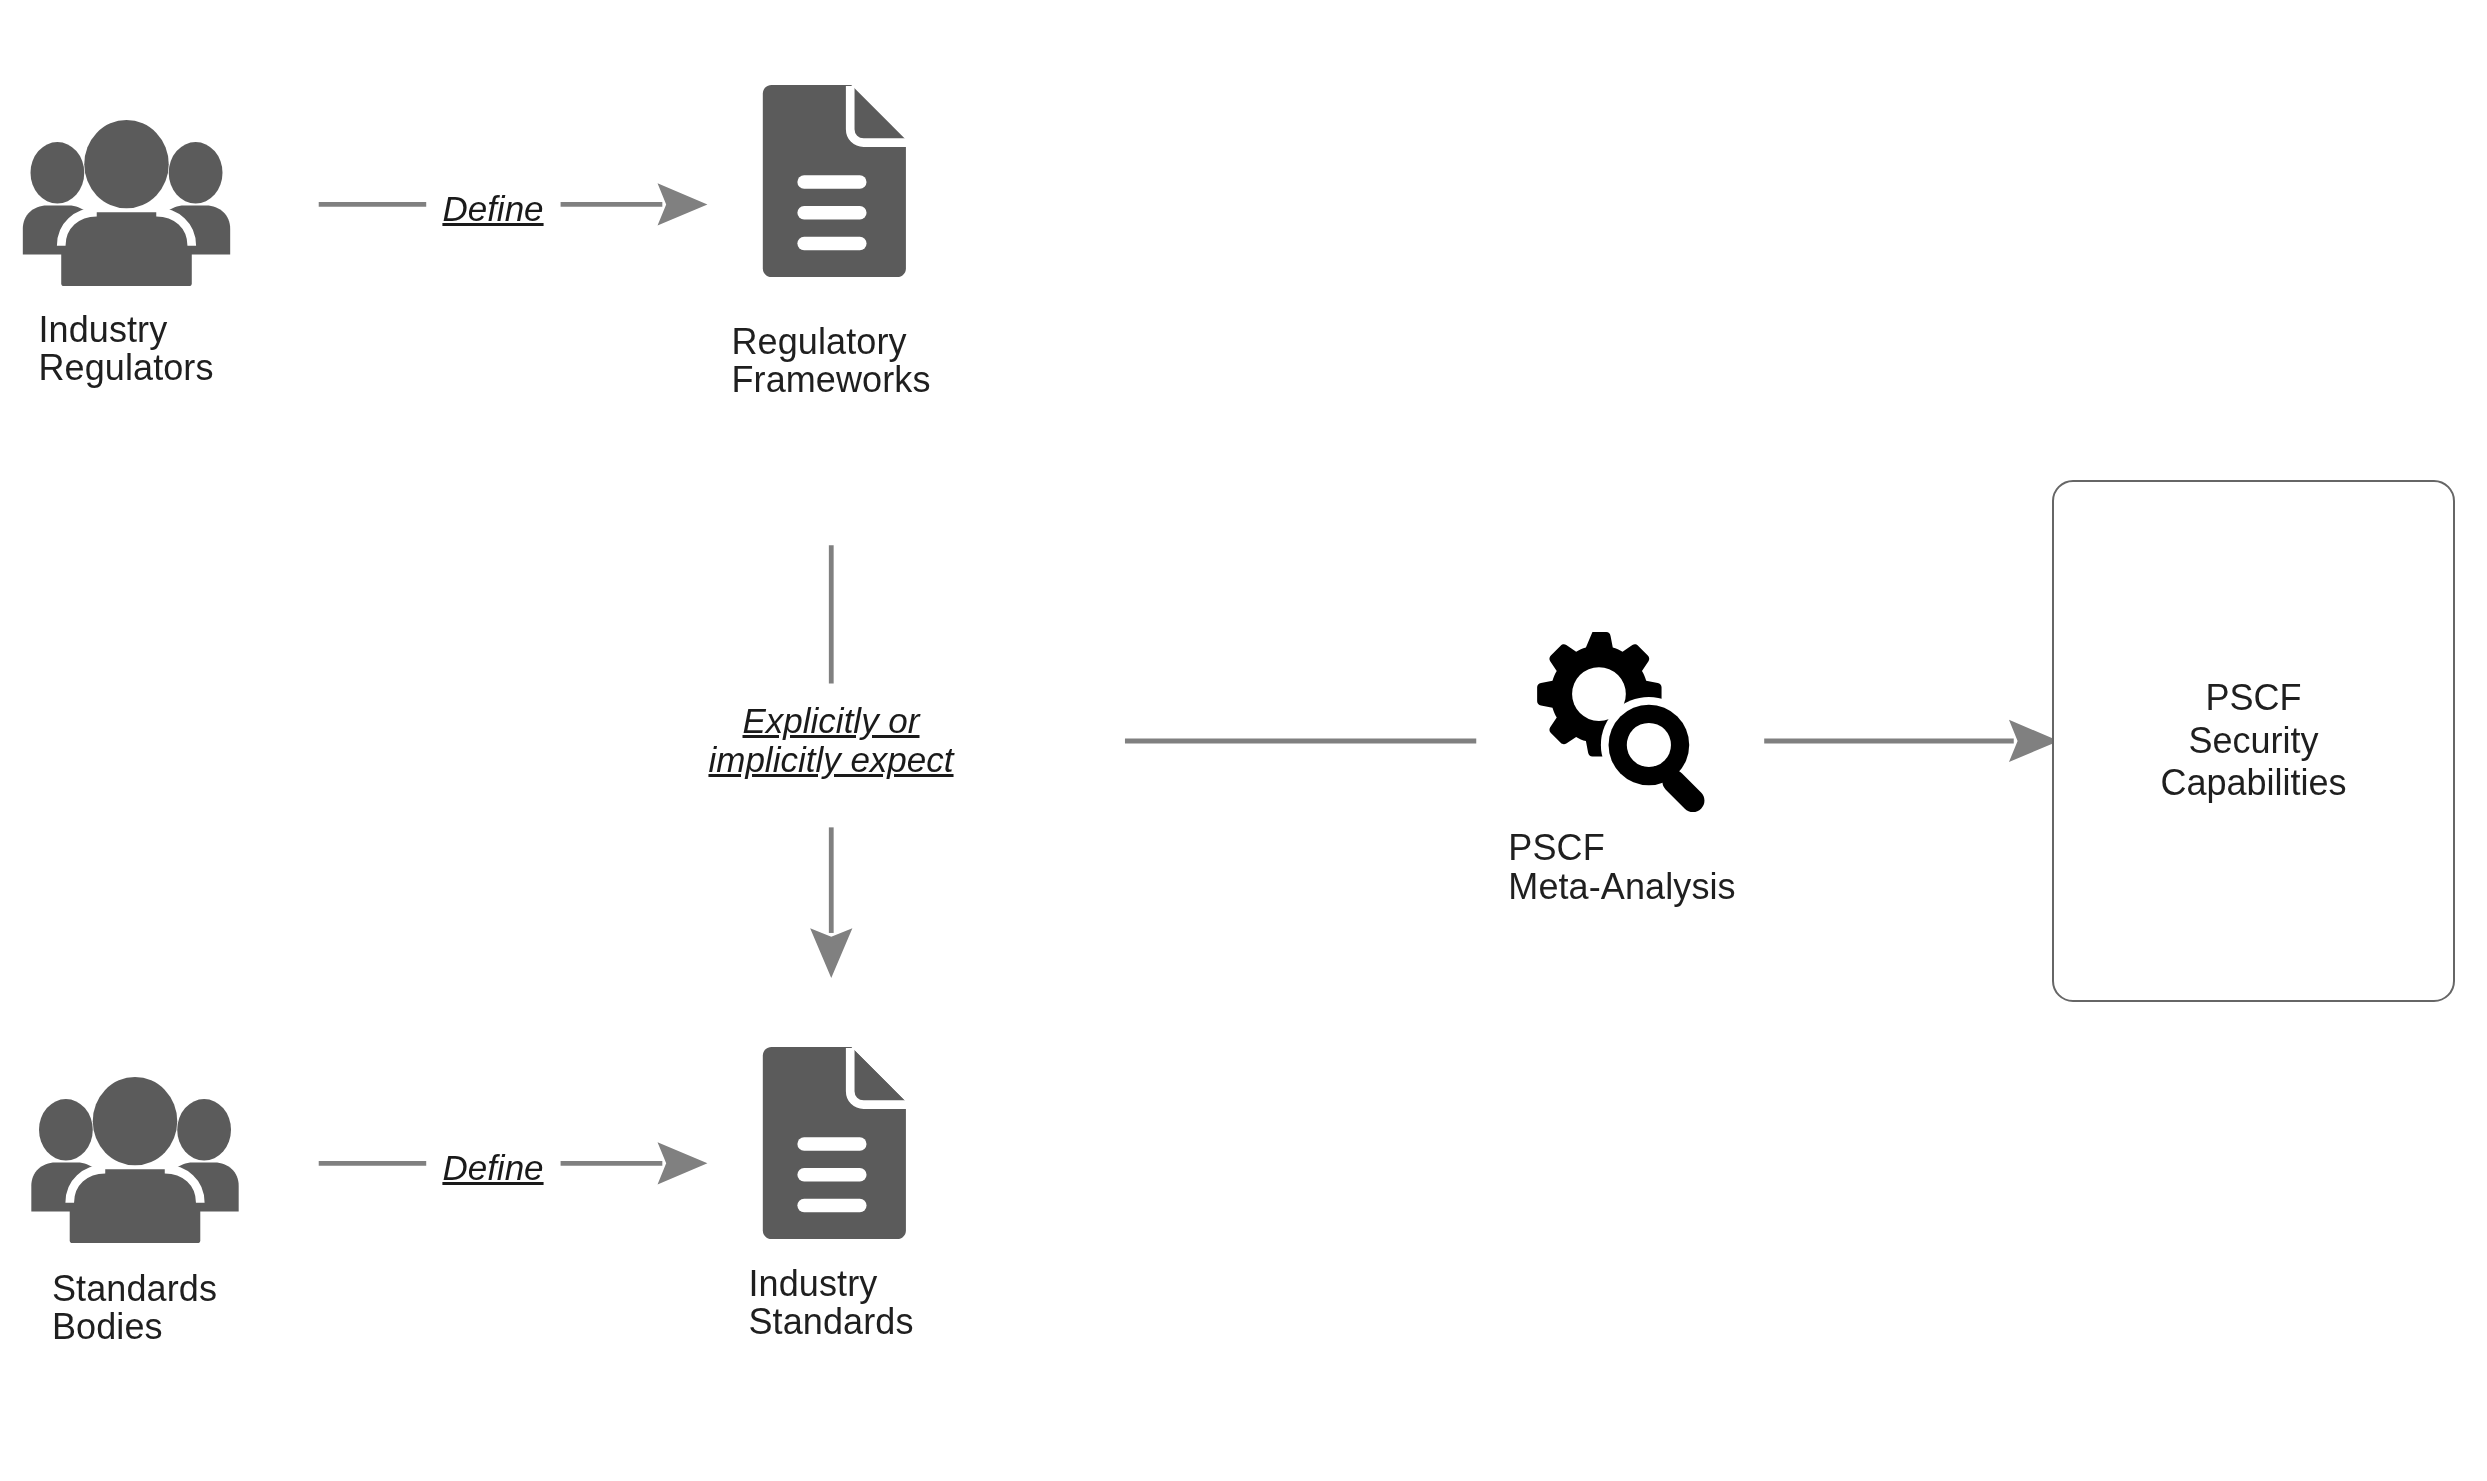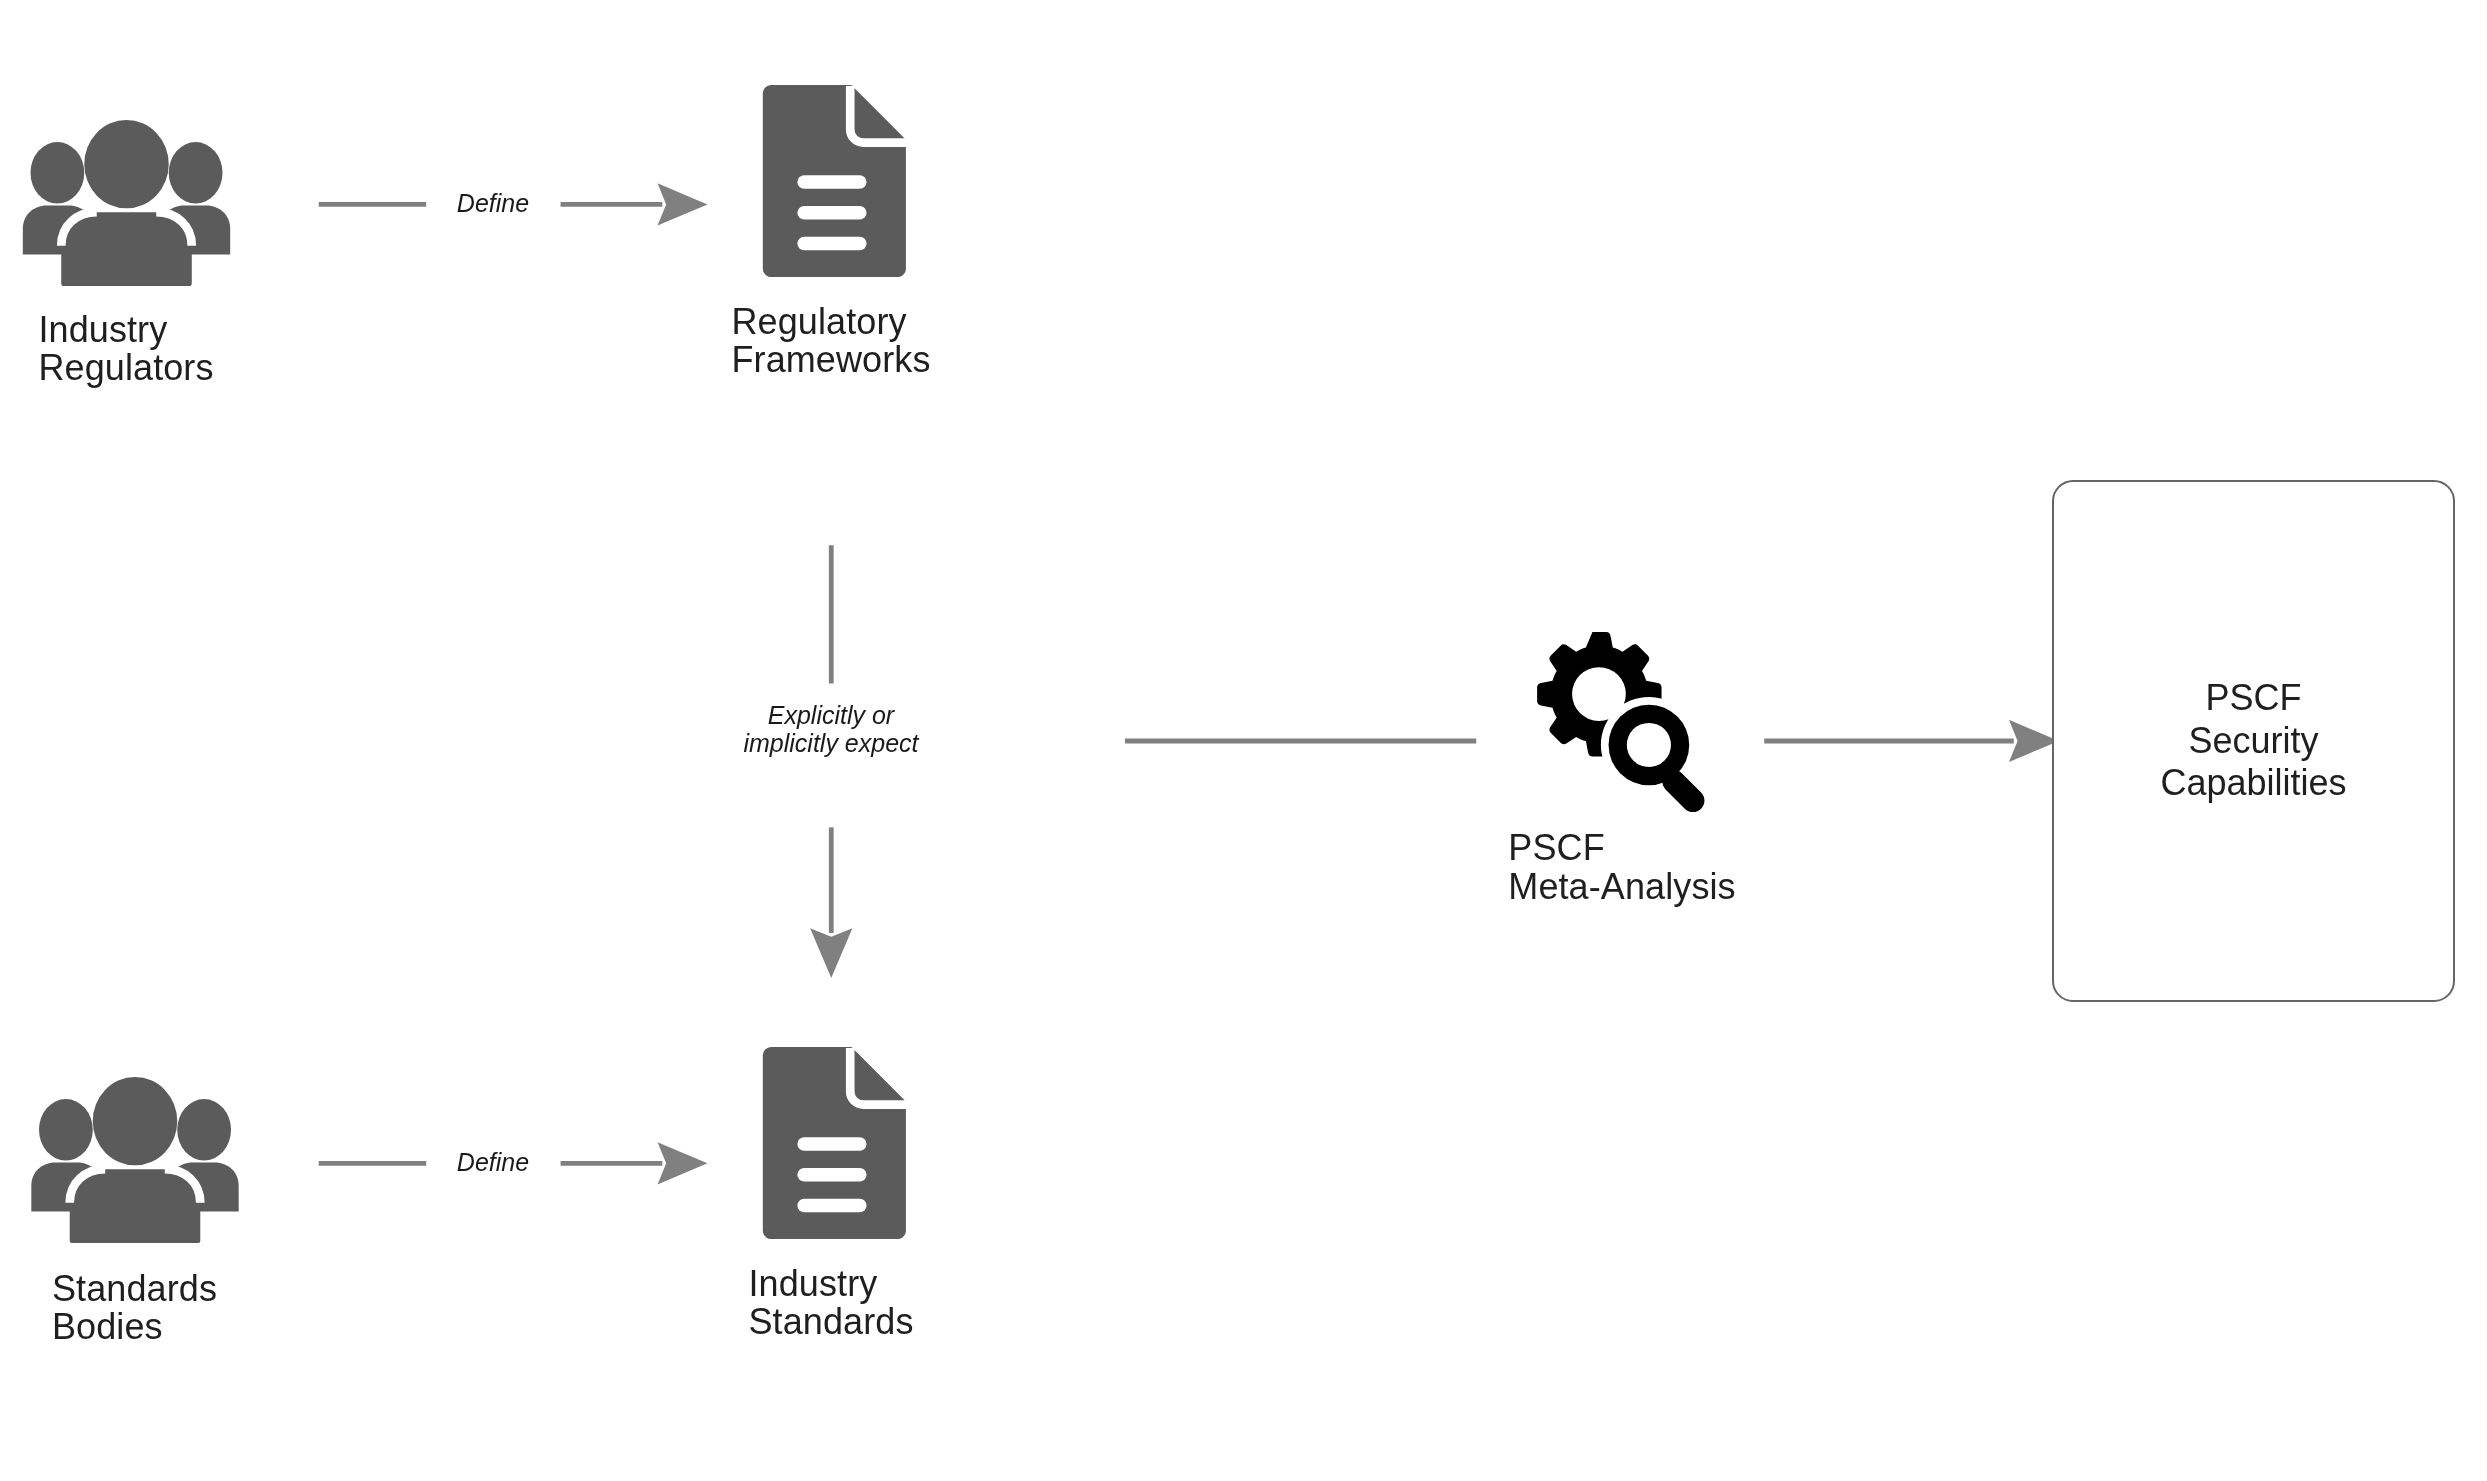--- a/index.html
+++ b/index.html
@@ -32,25 +32,26 @@
     white-space: pre-line;
     letter-spacing: 0.1px;
   }
   .icon-wrap {
     display: block;
   }
   .edge-label {
     position: absolute;
     font-family: "Liberation Sans", sans-serif;
     font-style: italic;
-    font-size: 25px;
+    font-size: 35px;
     line-height: 1.12;
     color: #1a1a1a;
     text-align: center;
     white-space: pre-line;
+    text-decoration: underline;
   }
   .svg-layer {
     position: absolute;
     left: 0;
     top: 0;
     width: 2487px;
     height: 1481px;
     pointer-events: none;
   }
   .box-node {
@@ -129,21 +130,21 @@
                  L184,170 C184,172 183,173 181,173 L51,173 C49,173 48,172 48,170 Z" fill="#5b5b5b"></path>
 
         <path d="M48,131 C48,110 64,96 85,96" fill="none" stroke="#ffffff" stroke-width="9"></path>
         <path d="M184,131 C184,110 168,96 147,96" fill="none" stroke="#ffffff" stroke-width="9"></path>
       </svg>
     </span>
     <span class="node-label" style="margin-top:23px;">Industry
 Regulators</span>
   </div>
 
-  <div class="node" style="left:683px; top:84px; width:296px;">
+  <div class="node" style="left:683px; top:84px; width:296px;gap:20px;">
     <span class="icon-wrap">
       <svg class="doc-icon" width="152" height="194" viewBox="0 0 158 202" xmlns="http://www.w3.org/2000/svg" aria-hidden="true">
         <path d="M8,10 C8,5 12,1 17,1 L100,1 L157,58 L157,192 C157,197 153,201 148,201
                  L17,201 C12,201 8,197 8,192 Z" fill="#5b5b5b"></path>
         <path d="M100,1 L157,58 L110,58 C104,58 100,54 100,48 Z" fill="#ffffff"></path>
         <path d="M100,1 L157,58 L112,58 C105,58 100,53 100,46 Z" fill="#5b5b5b"></path>
         <path d="M99,2 L99,47 C99,55 105,61 113,61 L158,61" fill="none" stroke="#ffffff" stroke-width="9"></path>
         <rect x="44" y="95" width="72" height="14" rx="7" fill="#ffffff"></rect>
         <rect x="44" y="127" width="72" height="14" rx="7" fill="#ffffff"></rect>
         <rect x="44" y="159" width="72" height="14" rx="7" fill="#ffffff"></rect>

